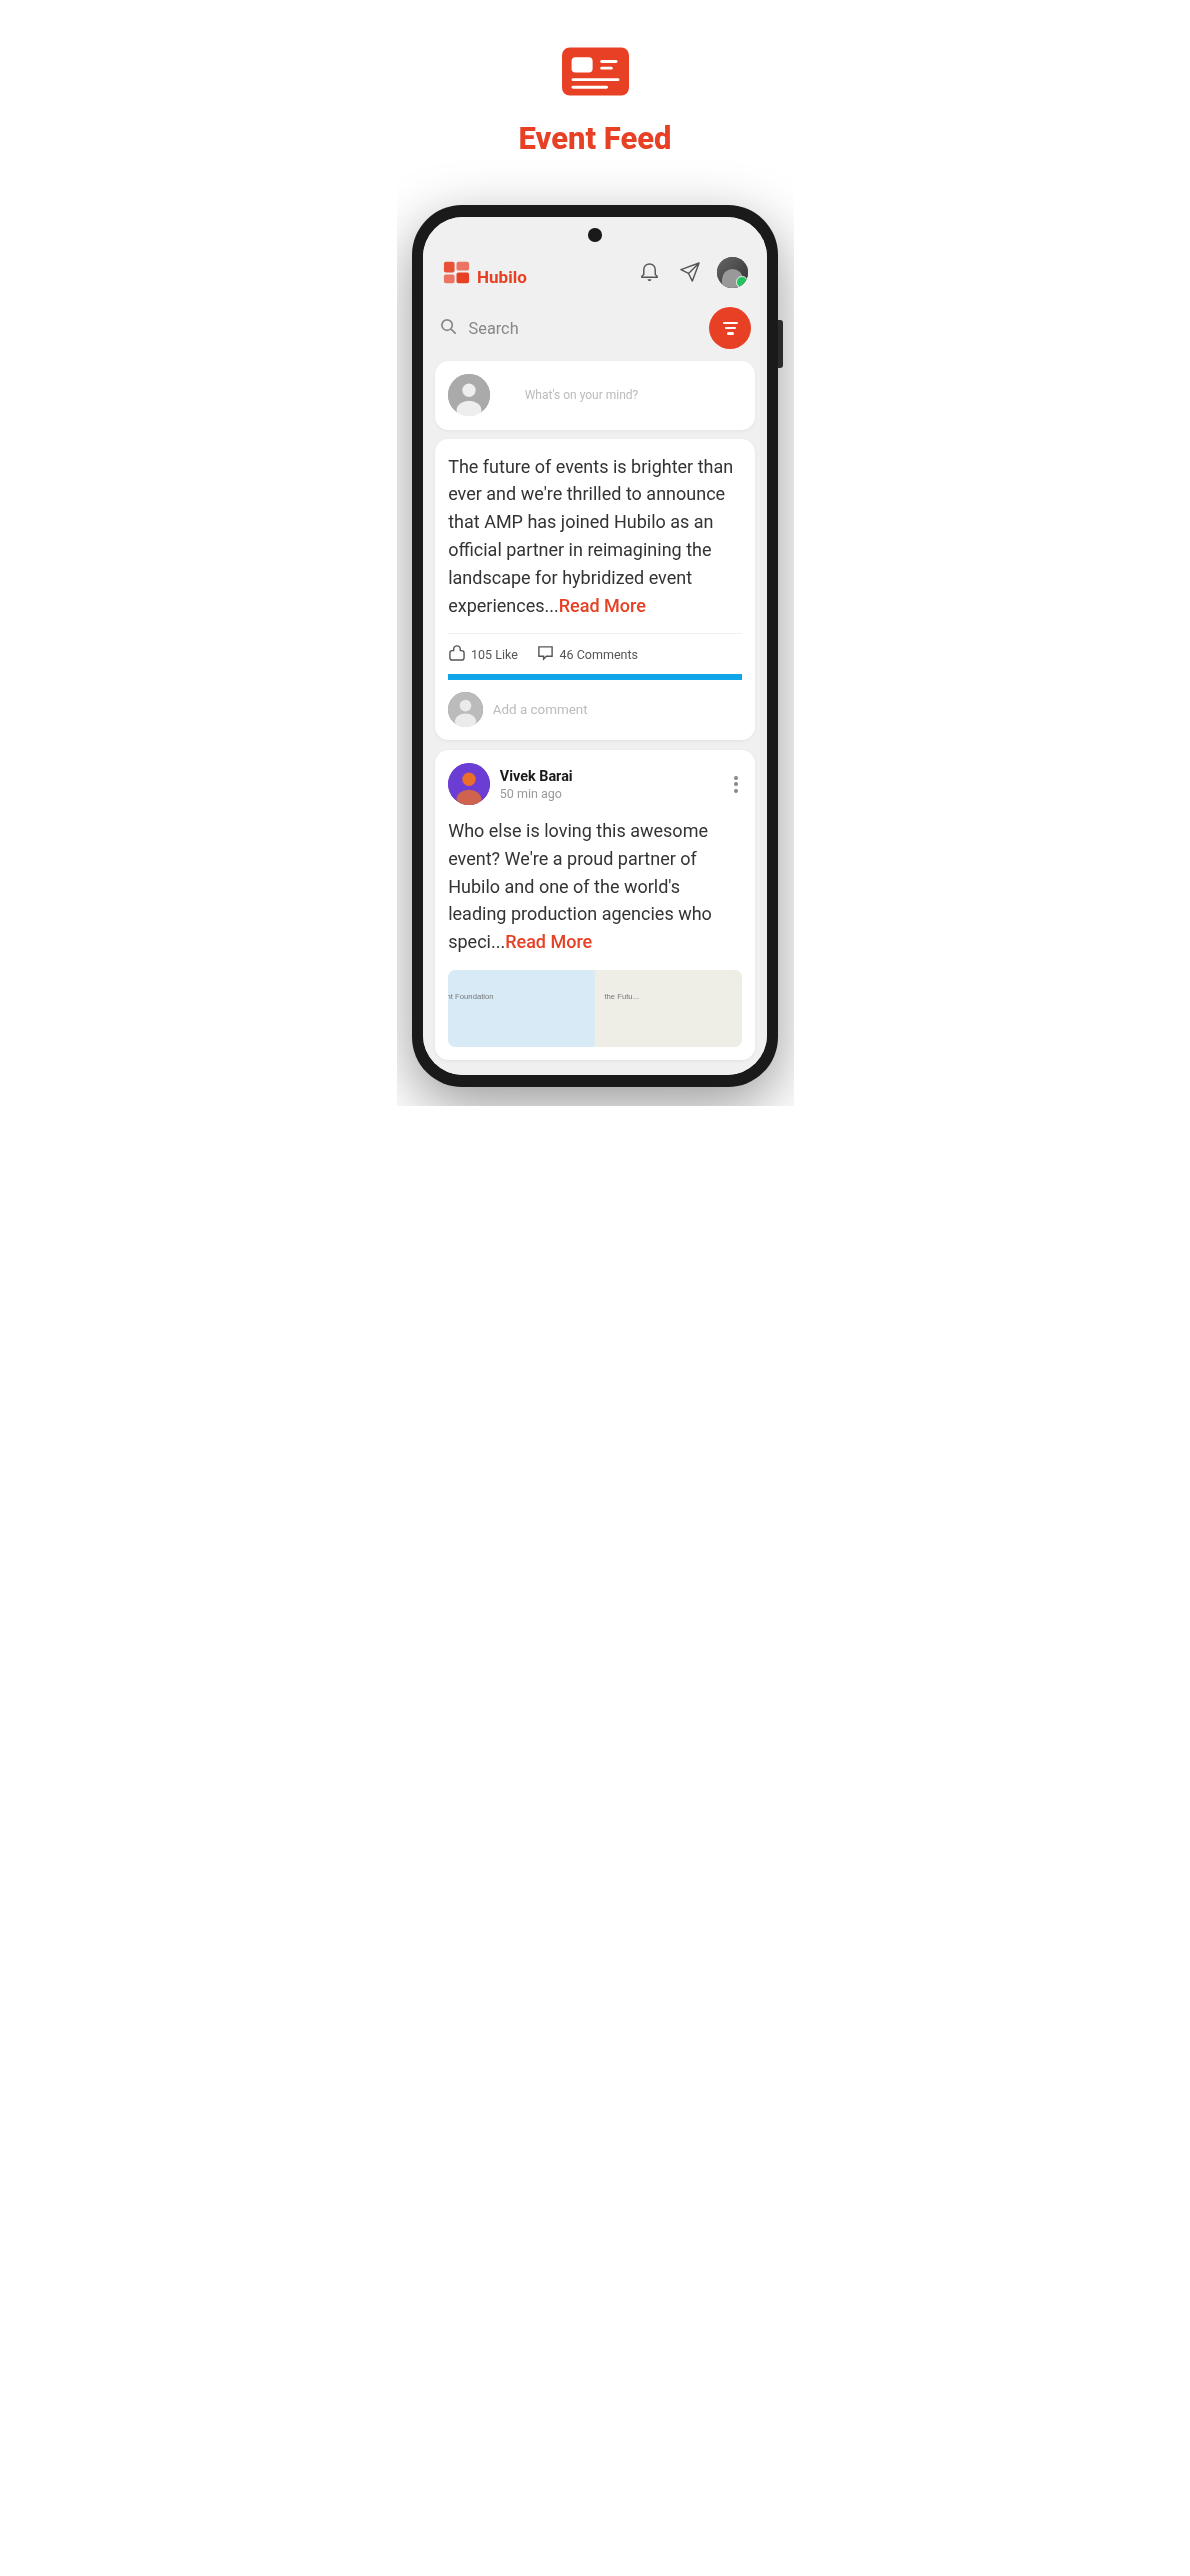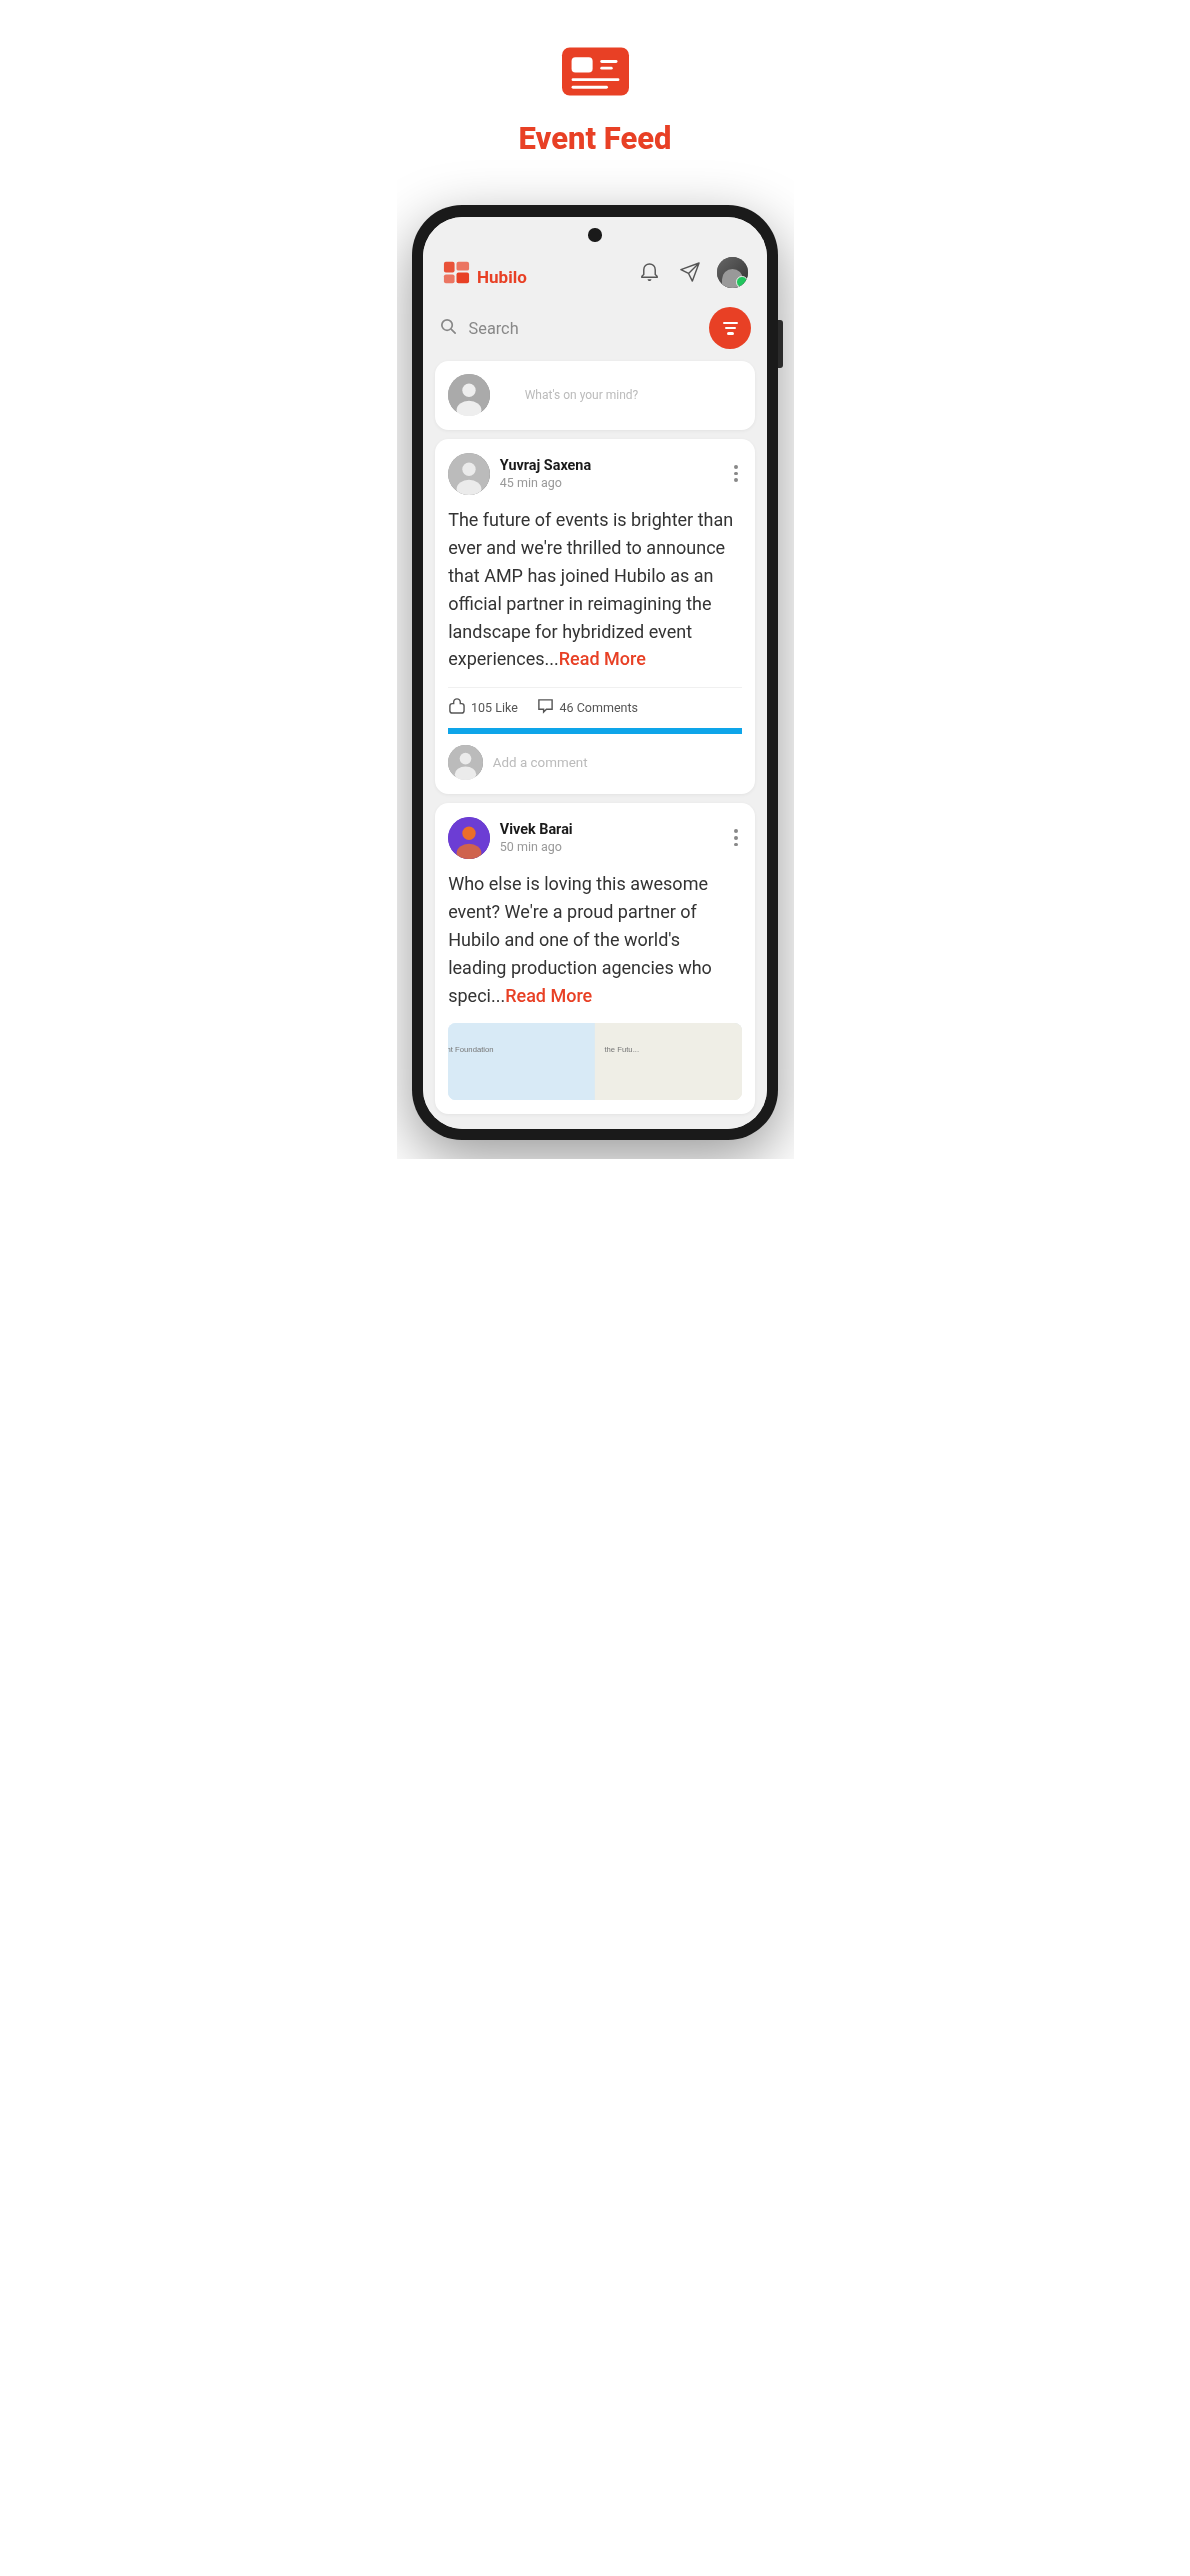--- a/index.html
+++ b/index.html
@@ -480,40 +480,20 @@
           <svg width="42" height="42" viewBox="0 0 44 44">
             <circle cx="22" cy="22" r="22" fill="#aaa"></circle>
             <circle cx="22" cy="17" r="7" fill="#fff" opacity="0.8"></circle>
             <ellipse cx="22" cy="38" rx="13" ry="10" fill="#fff" opacity="0.8"></ellipse>
           </svg>
         </div>
         <span class="mind-input">What's on your mind?</span>
       </div>
 
       <div class="post-card">
-        <div class="post-header">
-          <div class="post-author">
-            <div class="post-avatar avatar-1">
-              <svg width="42" height="42" viewBox="0 0 44 44">
-                <circle cx="22" cy="22" r="22" fill="#bbb"></circle>
-                <circle cx="22" cy="17" r="7" fill="#fff" opacity="0.7"></circle>
-                <ellipse cx="22" cy="38" rx="13" ry="10" fill="#fff" opacity="0.7"></ellipse>
-              </svg>
-            </div>
-            <div class="post-author-info">
-              <div class="author-name">Yuvraj Saxena</div>
-              <div class="post-time">45 min ago</div>
-            </div>
-          </div>
-          <div class="more-btn">
-            <div class="dot-menu"></div>
-            <div class="dot-menu"></div>
-            <div class="dot-menu"></div>
-          </div>
-        </div>
 
         <p class="post-text">
           <span>The future of events is brighter than ever and we're thrilled to announce that AMP has joined Hubilo as an official partner in reimagining the landscape for hybridized event experiences...</span><span class="read-more">Read More</span>
         </p>
 
         <div class="post-actions">
           <div class="action-btn">
             <span class="action-icon">
               <svg width="17" height="17" viewBox="0 0 18 18" fill="none">
                 <path d="M2 9.5C2 8.1 3.1 7 4.5 7H6V5.5C6 3.6 7.6 2 9.5 2S13 3.6 13 5.5V7h1.5C15.9 7 17 8.1 17 9.5v5c0 1.4-1.1 2.5-2.5 2.5h-10C3.1 17 2 15.9 2 14.5v-5z" stroke="#555" stroke-width="1.5" fill="none"></path>

